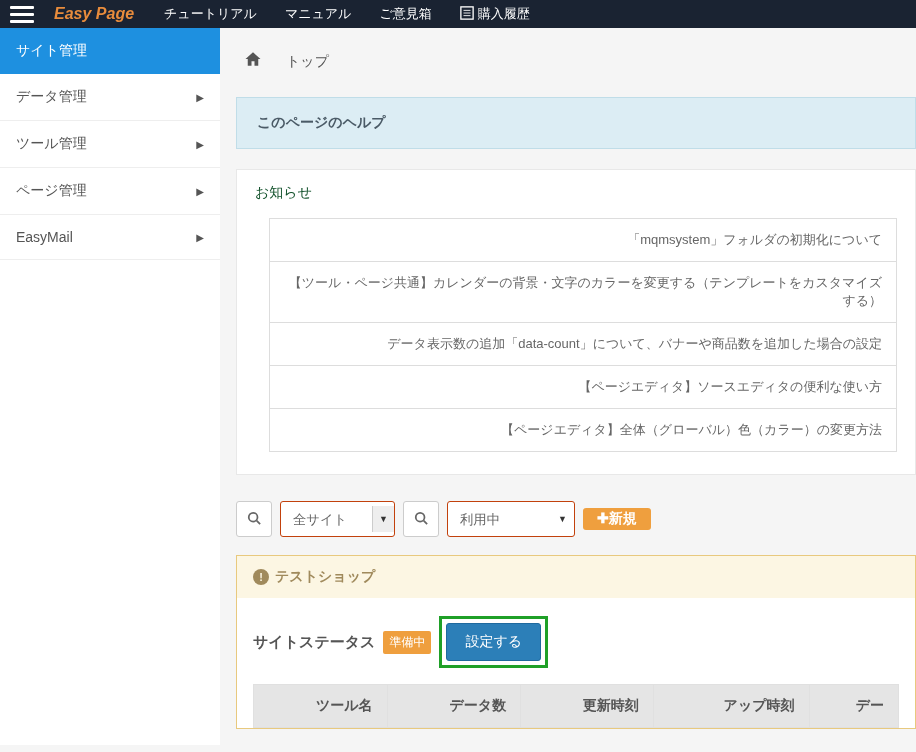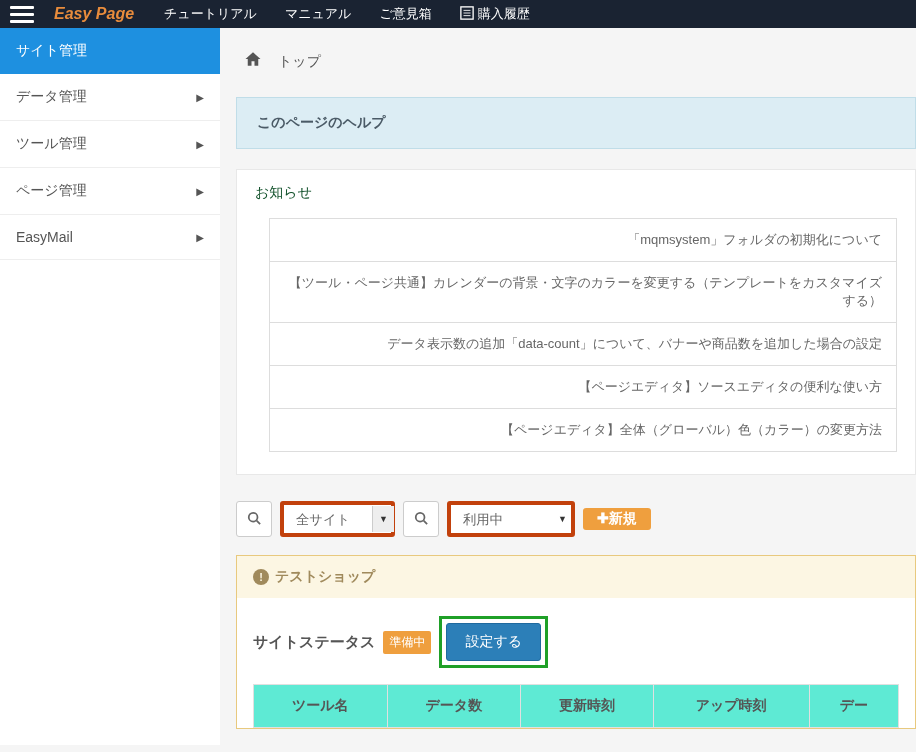--- a/index.html
+++ b/index.html
@@ -76,21 +76,21 @@
     
     .main {
       flex: 1;
       padding: 16px 0 16px 16px;
       overflow: hidden;
     }
     
     .breadcrumb {
       display: flex;
       align-items: center;
-      gap: 16px;
+      gap: 24px;
       margin-bottom: 18px;
       padding: 6px 8px;
       color: #555;
       font-size: 14px;
     }
     .breadcrumb .home-icon { font-size: 18px; }
     
     .help-panel {
       background: #dcedf4;
       border: 1px solid #c0dde8;
@@ -138,21 +138,21 @@
       background: #fff;
       display: flex;
       align-items: center;
       justify-content: center;
       cursor: pointer;
       color: #666;
       border-radius: 3px;
     }
     .select {
       height: 36px;
-      border: 4px solid #c2410c;
+      border: 1px solid #c2410c;
       background: #fff;
       padding: 0 26px 0 12px;
       color: #666;
       border-radius: 3px;
       appearance: none;
       -webkit-appearance: none;
       position: relative;
       cursor: pointer;
       min-width: 115px;
     }
@@ -247,26 +247,26 @@
       border: 3px solid #1fa028;
       padding: 4px;
       display: inline-block;
     }
     
     .data-table {
       width: 100%;
       border-collapse: collapse;
     }
     .data-table th {
-      text-align: center;
+      text-align: right;
       padding: 12px 14px;
       border: 1px solid #e0e0e0;
       color: #555;
       font-weight: bold;
-      background: #5eead4;
+      background: #e5e5e5;
       font-size: 14px;
     }
   </style>
 </head>
 <body>
 
 <div class="topbar">
   <div class="hamburger">
     <span></span>
       <span></span>

